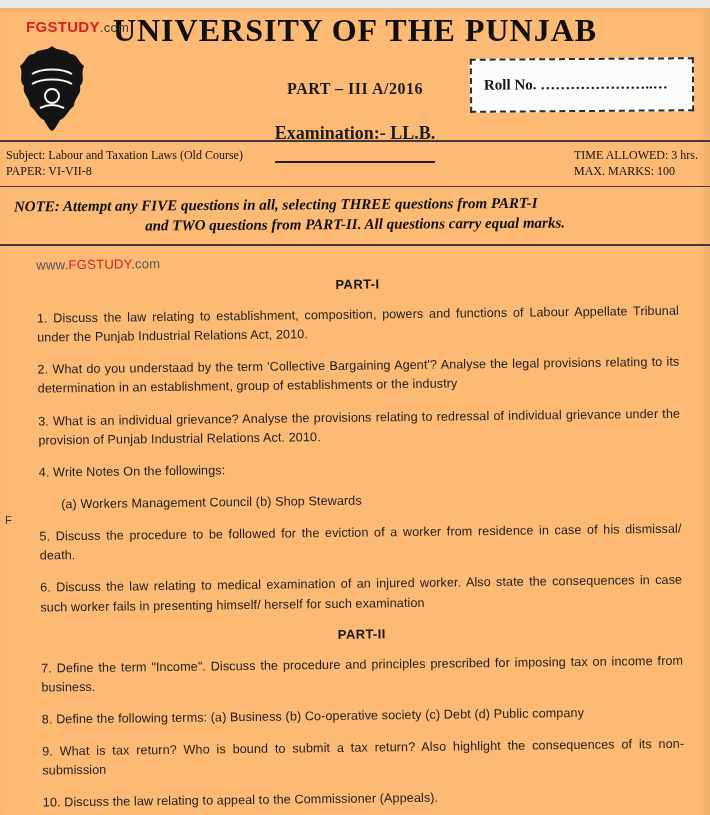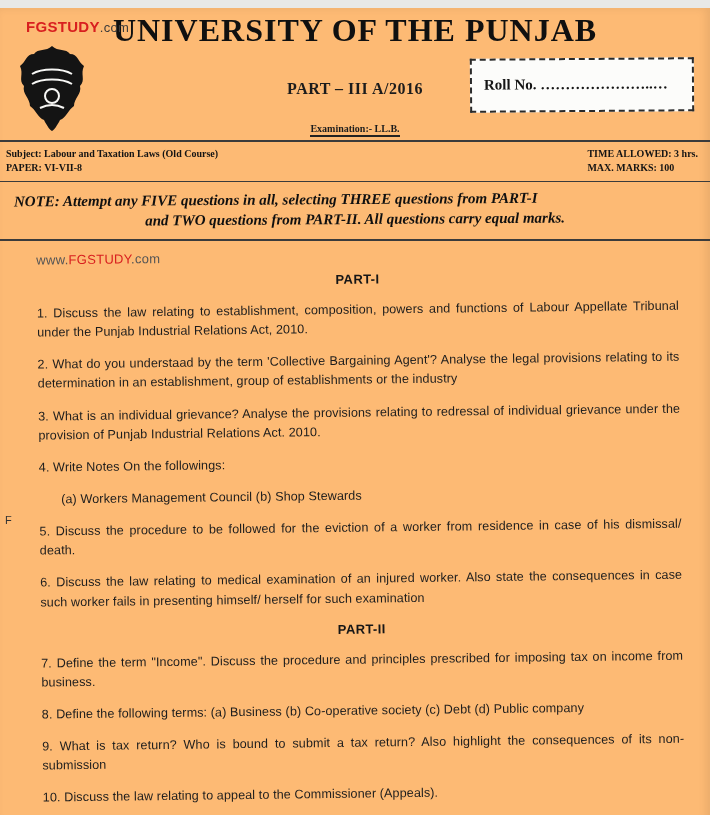--- a/index.html
+++ b/index.html
@@ -14,30 +14,30 @@
     box-shadow:inset -4px 0 8px rgba(0,0,0,.08);
   }
   
   .header{position:relative;height:128px;}
   .brand{position:absolute;left:26px;top:6px;font:bold 15px "Liberation Sans",sans-serif;letter-spacing:.3px;}
   .brand .red{color:#d81f1f;}
   .brand .dark{color:#3a3a3a;font-weight:normal;font-size:13px;}
   .title{margin:4px 0 0;text-align:center;font-size:32px;font-weight:bold;letter-spacing:1px;color:#101010;}
   .center-lines{position:absolute;left:0;right:0;top:68px;text-align:center;}
   .part-line{font-size:16px;font-weight:bold;letter-spacing:.5px;}
-  .exam-line{display:inline-block;margin-top:7px;font-size:10px;font-weight:bold;border-bottom:2px solid #222;padding-bottom:1px;}
+  .exam-line{display:inline-block;margin-top:7px;font-size:18px;font-weight:bold;border-bottom:2px solid #222;padding-bottom:17px;}
   .logo{position:absolute;left:16px;top:32px;}
   .roll-box{position:absolute;right:16px;top:46px;width:198px;border:2px dashed #2a2a2a;padding:15px 10px 17px 12px;transform:rotate(-.4deg);background:#fcfcfa;}
   .roll-box .roll-label{font-size:15px;font-weight:bold;color:#151515;}
   
   .rule{border:none;border-top:2px solid #3b3b3b;margin:0;}
   .rule.thin{border-top-width:1.5px;}
   
   .meta{display:flex;justify-content:space-between;padding:5px 12px 7px 6px;}
-  .meta .line{font-size:10px;font-weight:bold;line-height:1.35;color:#141414;}
+  .meta .line{font-size:12px;font-weight:normal;line-height:1.35;color:#141414;}
   
   .note{padding:9px 14px 11px;font:bold italic 15px "Liberation Serif",serif;color:#101010;transform:rotate(-.4deg);}
   .note .l2{text-align:center;margin-top:3px;}
   
   .content{position:relative;padding:10px 32px 0 36px;transform:rotate(-.7deg);transform-origin:left top;}
   .watermark{font:13px "Liberation Sans",sans-serif;margin:2px 0 6px;letter-spacing:.3px;}
   .watermark .gray{color:#555;}
   .watermark .red{color:#d81f1f;}
   .part-heading{text-align:center;font:bold 13px "Liberation Sans",sans-serif;letter-spacing:.4px;margin:8px 0 14px;color:#161616;}
   .q{margin:0 0 13px;font:12.6px/1.52 "Liberation Sans",sans-serif;color:#1d1d1d;text-align:justify;letter-spacing:.1px;}

